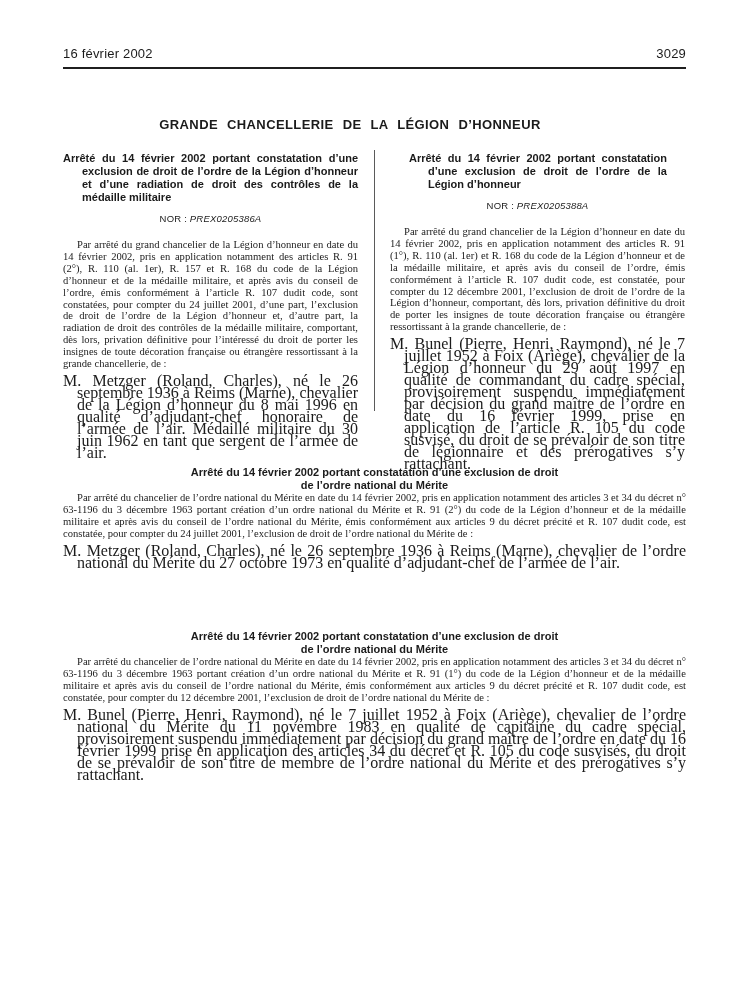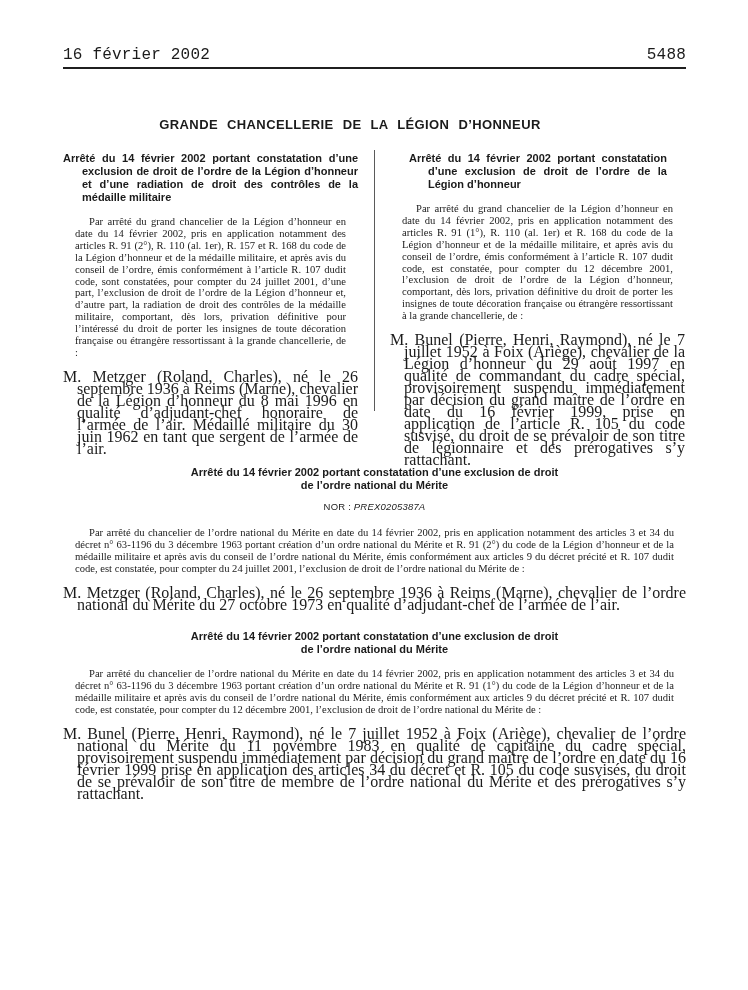--- a/index.html
+++ b/index.html
@@ -9,22 +9,22 @@
     margin:0 auto;
     background:#ffffff;
     color:#1b1b1b;
     font-family:"Liberation Serif", serif;
     overflow:hidden;
   }
   
   .running-head{
     position:absolute;left:63px;top:46px;width:623px;
     display:flex;justify-content:space-between;align-items:baseline;
-    font-family:Liberation Mono, monospace;
-    font-size:16px;letter-spacing:.2px;
+    font-family:Liberation Sans, sans-serif;
+    font-size:13px;letter-spacing:.2px;
   }
   .running-head .centered{flex:1;text-align:center;}
   .head-rule{
     position:absolute;left:63px;top:67px;width:623px;height:2px;
     background:#1f1f1f;
   }
   
   .section-title{
     position:absolute;left:0;width:700px;
     text-align:center;
@@ -59,69 +59,73 @@
     text-align:center;
     font-family:"Liberation Sans", sans-serif;
     font-size:9.5px;letter-spacing:.2px;
     margin:9px 0 15px 0;
   }
   .nor .nor-code{font-style:italic;}
   
   .body-para{
     font-size:10.6px;line-height:11.9px;
     text-align:justify;text-indent:14px;
-    margin:12px;
+    margin:0;
   }
   .name-para{
     font-size:16px;line-height:12px;
     text-align:justify;
     padding-left:14px;text-indent:-14px;
     margin:5px 0 0 0;
   }
   
   .subsection{
     position:absolute;left:63px;width:623px;
   }
 </style>
 </head>
 <body>
 
 <div class="page">
 
   <div class="running-head">
     <span>16 février 2002</span>
-    <span>5488</span>
+    <span>3029</span>
   </div>
   <div class="head-rule"></div>
 
   <div class="section-title" style="top:117px;">GRANDE CHANCELLERIE DE LA LÉGION D’HONNEUR</div>
 
   <div class="col-divider"></div>
 
   <div class="two-cols">
     <div class="col">
       <p class="arrete-heading">Arrêté du 14 février 2002 portant constatation d’une exclusion de droit de l’ordre de la Légion d’honneur et d’une radiation de droit des contrôles de la médaille militaire</p>
+      <div class="nor">
+        <span>NOR :</span>
+        <span class="nor-code">PREX0205386A</span>
+      </div>
       <p class="body-para">Par arrêté du grand chancelier de la Légion d’honneur en date du 14 février 2002, pris en application notamment des articles R. 91 (2°), R. 110 (al. 1er), R. 157 et R. 168 du code de la Légion d’honneur et de la médaille militaire, et après avis du conseil de l’ordre, émis conformément à l’article R. 107 dudit code, sont constatées, pour compter du 24 juillet 2001, d’une part, l’exclusion de droit de l’ordre de la Légion d’honneur et, d’autre part, la radiation de droit des contrôles de la médaille militaire, comportant, dès lors, privation définitive pour l’intéressé du droit de porter les insignes de toute décoration française ou étrangère ressortissant à la grande chancellerie, de :</p>
       <p class="name-para">M. Metzger (Roland, Charles), né le 26 septembre 1936 à Reims (Marne), chevalier de la Légion d’honneur du 8 mai 1996 en qualité d’adjudant-chef honoraire de l’armée de l’air. Médaillé militaire du 30 juin 1962 en tant que sergent de l’armée de l’air.</p>
     </div>
 
     <div class="col">
       <p class="arrete-heading" style="padding-left:38px;padding-right:18px;text-indent:-19px;">Arrêté du 14 février 2002 portant constatation d’une exclusion de droit de l’ordre de la Légion d’honneur</p>
+      <div class="nor">
+        <span>NOR :</span>
+        <span class="nor-code">PREX0205388A</span>
+      </div>
       <p class="body-para">Par arrêté du grand chancelier de la Légion d’honneur en date du 14 février 2002, pris en application notamment des articles R. 91 (1°), R. 110 (al. 1er) et R. 168 du code de la Légion d’honneur et de la médaille militaire, et après avis du conseil de l’ordre, émis conformément à l’article R. 107 dudit code, est constatée, pour compter du 12 décembre 2001, l’exclusion de droit de l’ordre de la Légion d’honneur, comportant, dès lors, privation définitive du droit de porter les insignes de toute décoration française ou étrangère ressortissant à la grande chancellerie, de :</p>
       <p class="name-para">M. Bunel (Pierre, Henri, Raymond), né le 7 juillet 1952 à Foix (Ariège), chevalier de la Légion d’honneur du 29 août 1997 en qualité de commandant du cadre spécial, provisoirement suspendu immédiatement par décision du grand maître de l’ordre en date du 16 février 1999, prise en application de l’article R. 105 du code susvisé, du droit de se prévaloir de son titre de légionnaire et des prérogatives s’y rattachant.</p>
     </div>
   </div>
 
 
   <div class="subsection" style="top:466px;">
     <p class="arrete-heading-centered">Arrêté du 14 février 2002 portant constatation d’une exclusion de droit de l’ordre national du Mérite</p>
-    <div class="nor">
-      <span>NOR :</span>
-      <span class="nor-code">PREX0205387A</span>
-    </div>
     <p class="body-para">Par arrêté du chancelier de l’ordre national du Mérite en date du 14 février 2002, pris en application notamment des articles 3 et 34 du décret n° 63-1196 du 3 décembre 1963 portant création d’un ordre national du Mérite et R. 91 (2°) du code de la Légion d’honneur et de la médaille militaire et après avis du conseil de l’ordre national du Mérite, émis conformément aux articles 9 du décret précité et R. 107 dudit code, est constatée, pour compter du 24 juillet 2001, l’exclusion de droit de l’ordre national du Mérite de :</p>
     <p class="name-para">M. Metzger (Roland, Charles), né le 26 septembre 1936 à Reims (Marne), chevalier de l’ordre national du Mérite du 27 octobre 1973 en qualité d’adjudant-chef de l’armée de l’air.</p>
   </div>
 
   <div class="subsection" style="top:630px;">
     <p class="arrete-heading-centered">Arrêté du 14 février 2002 portant constatation d’une exclusion de droit de l’ordre national du Mérite</p>
     <p class="body-para">Par arrêté du chancelier de l’ordre national du Mérite en date du 14 février 2002, pris en application notamment des articles 3 et 34 du décret n° 63-1196 du 3 décembre 1963 portant création d’un ordre national du Mérite et R. 91 (1°) du code de la Légion d’honneur et de la médaille militaire et après avis du conseil de l’ordre national du Mérite, émis conformément aux articles 9 du décret précité et R. 107 dudit code, est constatée, pour compter du 12 décembre 2001, l’exclusion de droit de l’ordre national du Mérite de :</p>
     <p class="name-para">M. Bunel (Pierre, Henri, Raymond), né le 7 juillet 1952 à Foix (Ariège), chevalier de l’ordre national du Mérite du 11 novembre 1983 en qualité de capitaine du cadre spécial, provisoirement suspendu immédiatement par décision du grand maître de l’ordre en date du 16 février 1999 prise en application des articles 34 du décret et R. 105 du code susvisés, du droit de se prévaloir de son titre de membre de l’ordre national du Mérite et des prérogatives s’y rattachant.</p>
   </div>
 

